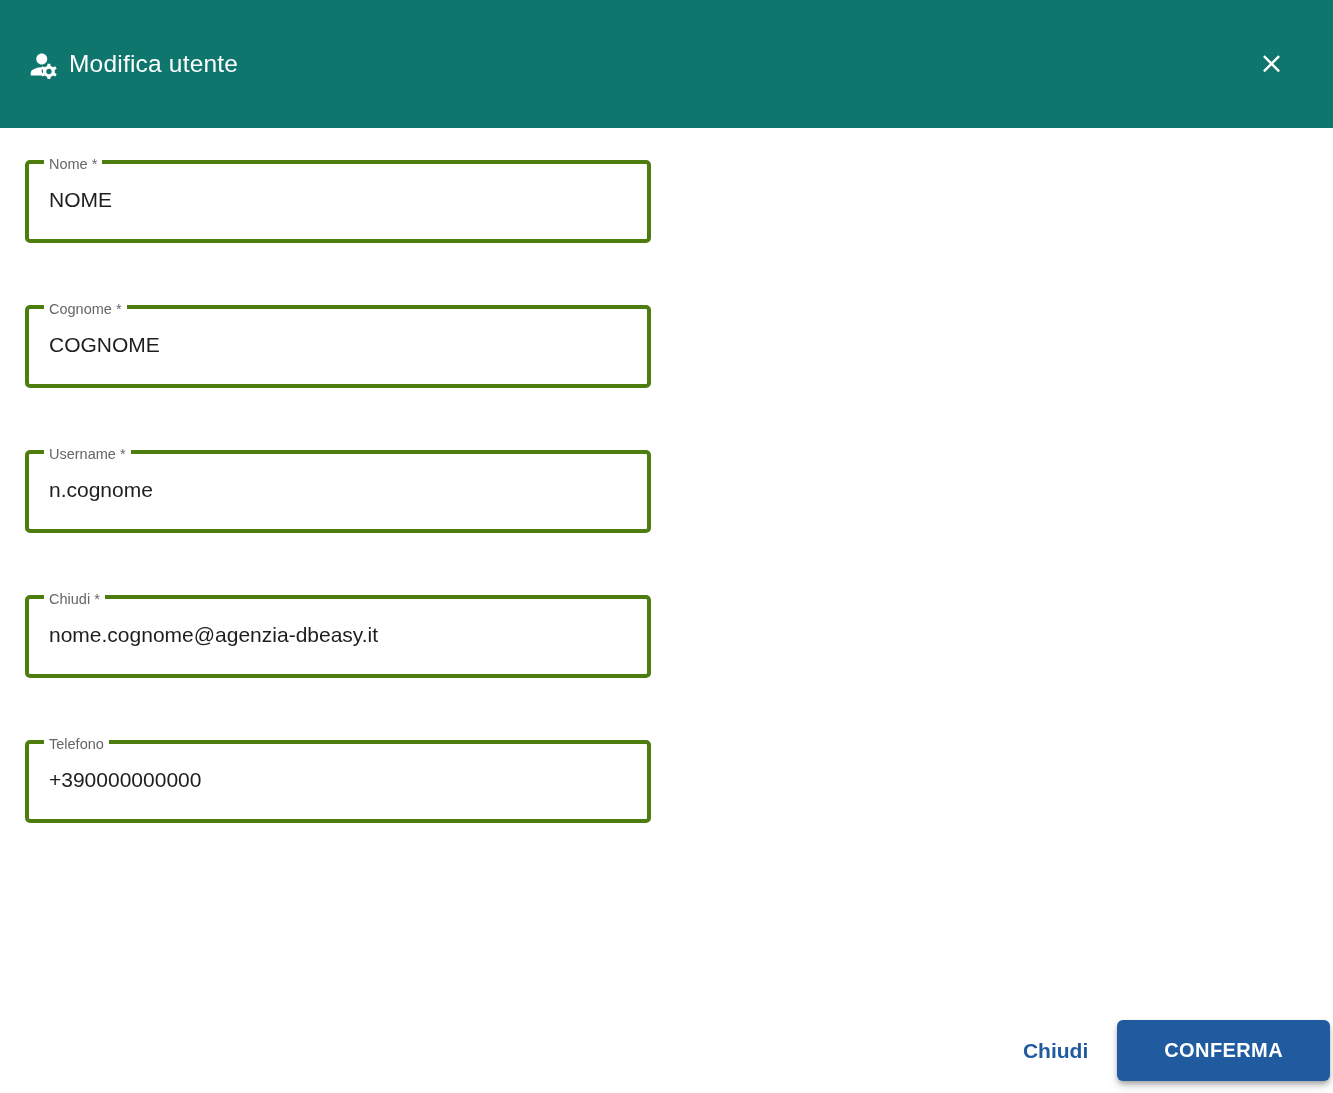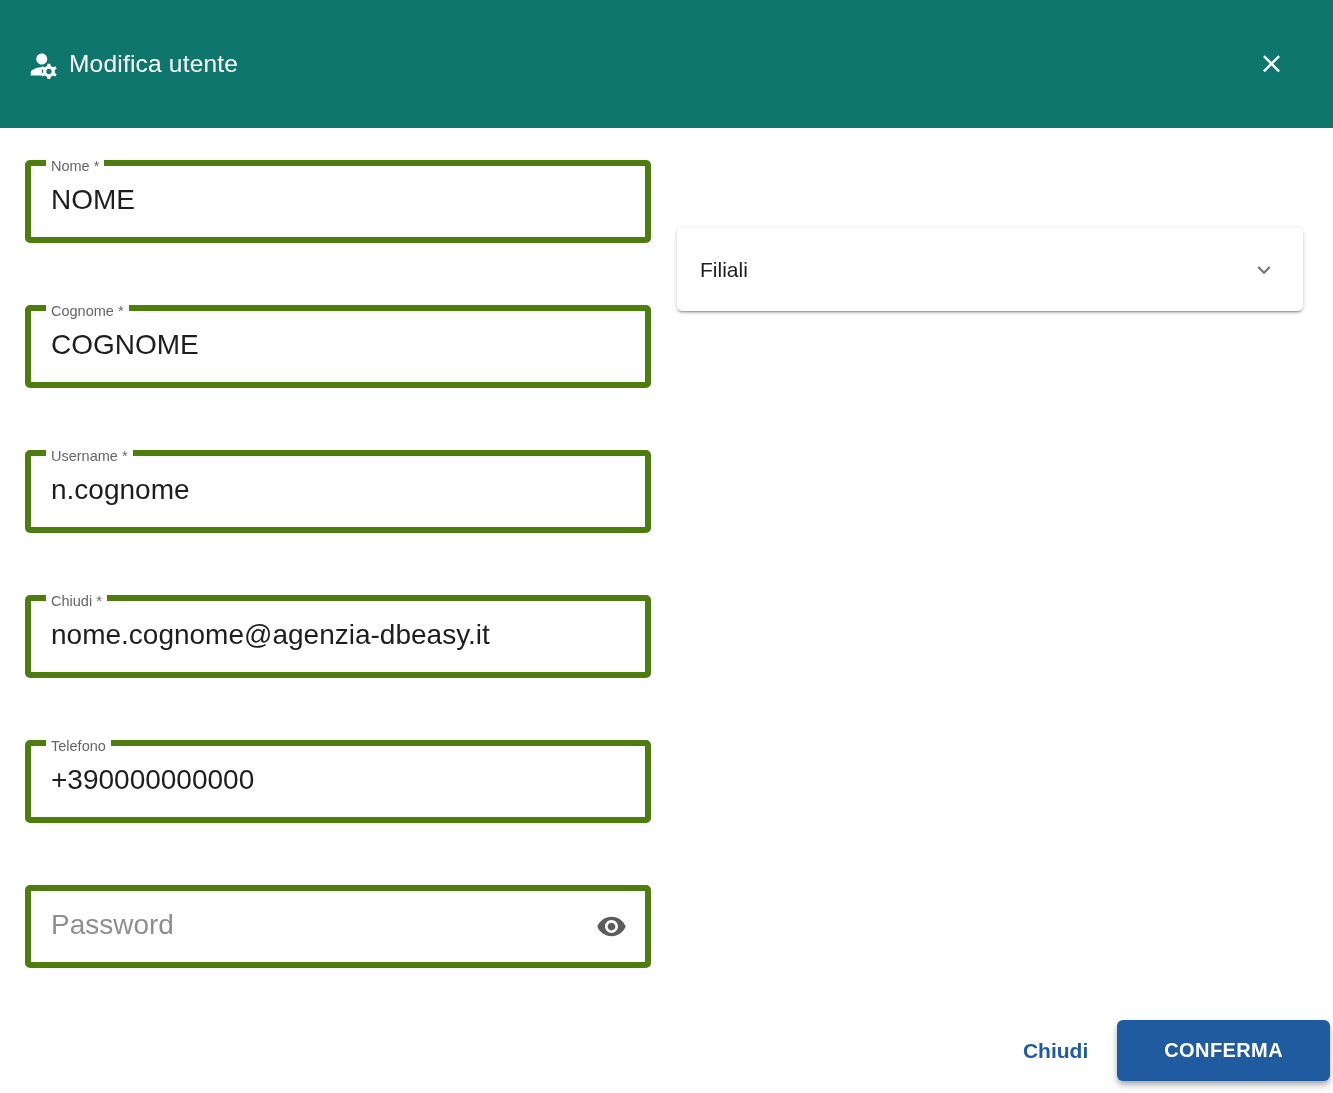--- a/index.html
+++ b/index.html
@@ -44,21 +44,21 @@
   .content {
     padding: 32px 30px 0 25px;
     display: flex;
     gap: 26px;
   }
   .col { width: 626px; flex: 0 0 626px; }
 
   .field {
     position: relative;
     height: 83px;
-    border: 6px solid #4d7c0f;
+    border: 4px solid #4d7c0f;
     border-radius: 5px;
     background: #ffffff;
     margin-bottom: 62px;
   }
   .field-label {
     position: absolute;
     top: -10px;
     left: 15px;
     background: #ffffff;
     padding: 0 5px;
@@ -69,21 +69,21 @@
   }
   .field-input {
     width: 100%;
     height: 100%;
     border: none;
     outline: none;
     background: transparent;
     border-radius: 5px;
     padding: 0 48px 4px 20px;
     font-family: inherit;
-    font-size: 28px;
+    font-size: 21px;
     color: #1e1e1e;
   }
   .field-input::placeholder { color: #8f8f8f; opacity: 1; }
 
   .eye-btn {
     position: absolute;
     right: 15px;
     top: 50%;
     transform: translateY(-50%);
     width: 38px; height: 38px;
@@ -206,40 +206,26 @@
       <div class="field">
         <span class="field-label">Chiudi *</span>
         <input class="field-input" type="text" value="nome.cognome@agenzia-dbeasy.it" style="">
       </div>
 
       <div class="field">
         <span class="field-label">Telefono</span>
         <input class="field-input" type="text" value="+390000000000" style="">
       </div>
 
-      <div class="field">
-        <input class="field-input" type="text" placeholder="Password" style="">
-        <button class="eye-btn">
-          <svg viewBox="0 0 24 24" aria-hidden="true">
-            <path fill-rule="evenodd" d="M12 4.5C7 4.5 2.73 7.61 1 12c1.73 4.39 6 7.5 11 7.5s9.27-3.11 11-7.5c-1.73-4.39-6-7.5-11-7.5zM12 17c-2.76 0-5-2.24-5-5s2.24-5 5-5 5 2.24 5 5-2.24 5-5 5zm0-8c-1.66 0-3 1.34-3 3s1.34 3 3 3 3-1.34 3-3-1.34-3-3-3z"></path>
-          </svg>
-        </button>
-      </div>
 
     </div>
 
     <div class="col">
 
 
-      <div class="expansion-panel">
-        <span class="expansion-title">Filiali</span>
-        <svg viewBox="0 0 24 24" aria-hidden="true">
-          <path d="M7.41 8.59L12 13.17l4.59-4.58L18 10l-6 6-6-6 1.41-1.41z"></path>
-        </svg>
-      </div>
 
     </div>
   </main>
 
   <footer class="footer">
     <button class="btn-text">Chiudi</button>
     <button class="btn-filled">CONFERMA</button>
   </footer>
 
 </div>

